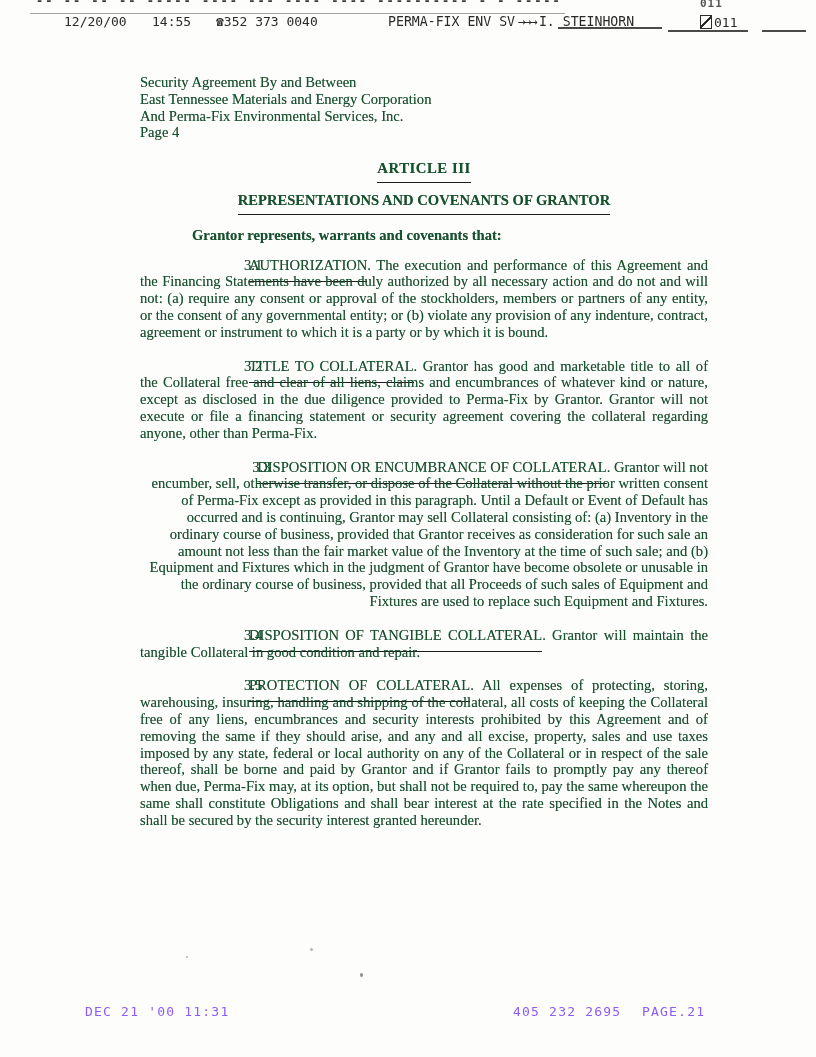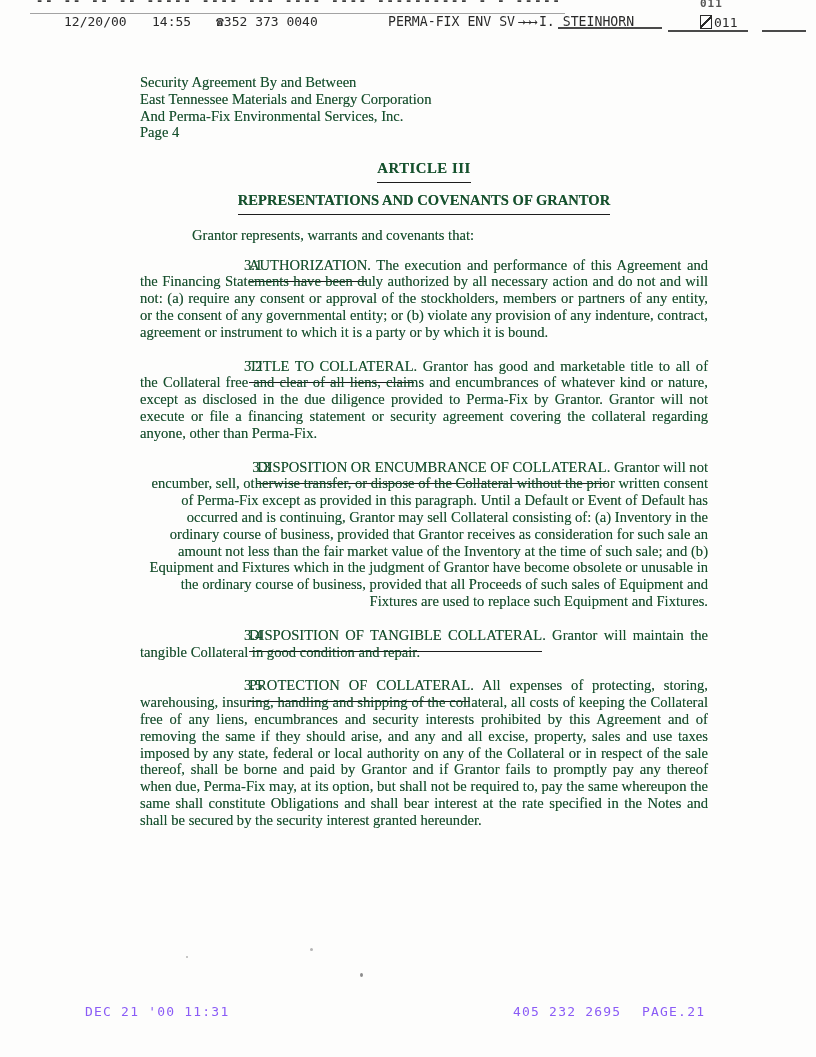--- a/index.html
+++ b/index.html
@@ -52,21 +52,21 @@
     position: absolute; left: 113px; top: 74px; width: 568px;
     color: #14532d; font-size: 14.6px; line-height: 16.8px;
     text-shadow: 0 0 0.4px rgba(20,20,20,0.45);
     margin-left: 27px;
   }
   .letterhead div { white-space: nowrap; }
   .article-title { text-align: center; margin-top: 19px; font-weight: bold; font-size: 14.8px; }
   .article-title .u { letter-spacing: 0.5px; }
   .article-subtitle { text-align: center; margin-top: 15px; font-weight: bold; }
   .u { border-bottom: 1.6px solid #1d1d1d; padding-bottom: 6px; }
-  .intro { margin-top: 18px; text-indent: 52px; }
+  .intro { margin-top: 18px; text-indent: 52px; font-weight: bold; }
   p.sec { margin: 17px 0 0 0; text-align: justify; text-indent: 52px; }
   p.sec.first { margin-top: 13px; }
   p.sec.ragged { text-align: right; }
   .pnum { display: inline-block; width: 57px; }
   .phead { border-bottom: 1.2px solid #1d1d1d; padding-bottom: 8px; }
 
   
   .fax-footer { position: absolute; top: 1004px; left: 0; width: 816px; height: 24px;
     font-size: 13px; letter-spacing: 1.2px; color: #8b5cf6; }
   .ft-date { position: absolute; left: 85px; }

